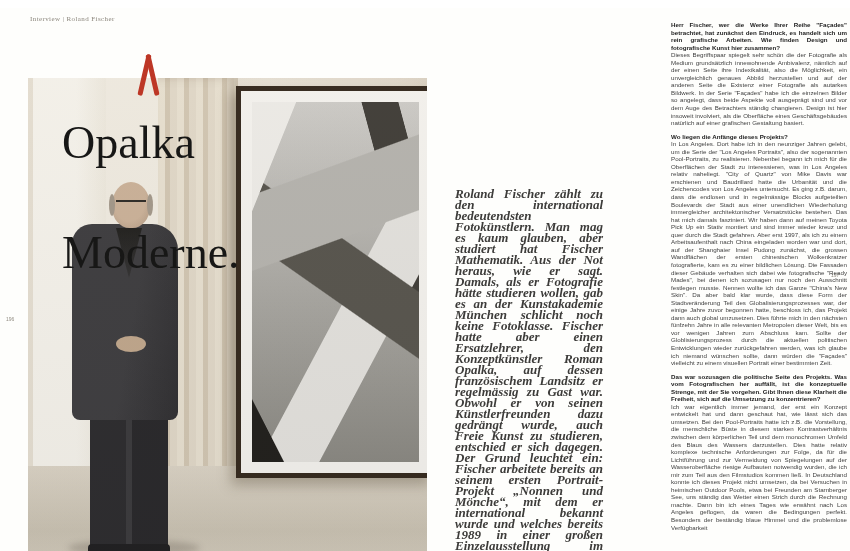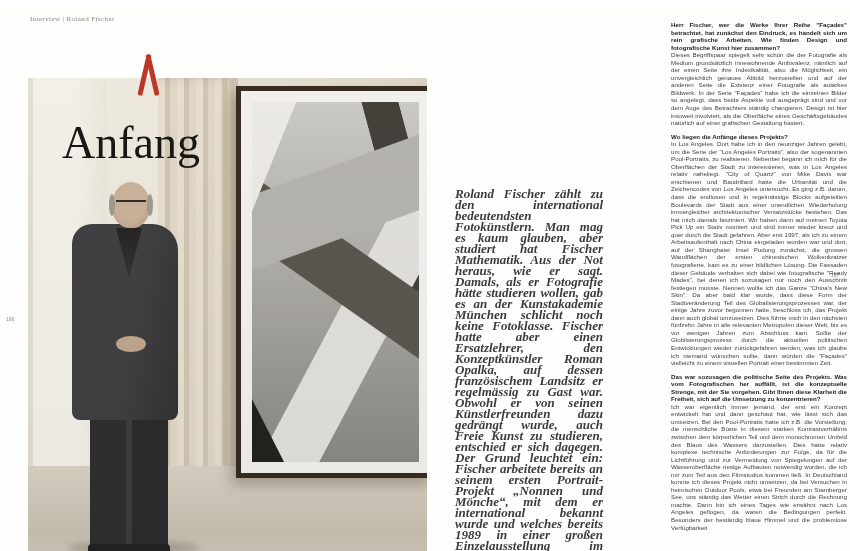--- a/index.html
+++ b/index.html
@@ -116,21 +116,21 @@
       <div class="m-glasses"></div>
     </div>
     <div class="tone"></div>
   </div>
 
   <div class="clip">
     <span class="p1"></span>
     <span class="p2"></span>
   </div>
 
-  <h1 class="title"><span>Anfang</span><br><br></h1>
+  <h1 class="title"><span>Opalka</span><br><br><span>Moderne.</span></h1>
 
   <div class="intro">Roland Fischer zählt zu den international bedeutendsten Fotokünstlern. Man mag es kaum glauben, aber studiert hat Fischer Mathematik. Aus der Not heraus, wie er sagt. Damals, als er Fotografie hätte studieren wollen, gab es an der Kunstakademie München schlicht noch keine Fotoklasse. Fischer hatte aber einen Ersatzlehrer, den Konzeptkünstler Roman Opalka, auf dessen französischem Landsitz er regelmässig zu Gast war. Obwohl er von seinen Künstlerfreunden dazu gedrängt wurde, auch Freie Kunst zu studieren, entschied er sich dagegen. Der Grund leuchtet ein: Fischer arbeitete bereits an seinem ersten Portrait-Projekt „Nonnen und Mönche“, mit dem er international bekannt wurde und welches bereits 1989 in einer großen Einzelausstellung im Musée d'Art Moderne in Paris präsentiert wurde. Ihren Anfang nahm die fotografische Karriere Fischers übrigens, als er mit vierzehn Jahren die Dunkelkammer seines Onkels erbte.</div>
 
   <div class="interview">
     <p class="q">Herr Fischer, wer die Werke Ihrer Reihe "Façades" betrachtet, hat zunächst den Eindruck, es handelt sich um rein grafische Arbeiten. Wie finden Design und fotografische Kunst hier zusammen?</p>
     <p class="a">Dieses Begriffspaar spiegelt sehr schön die der Fotografie als Medium grundsätzlich innewohnende Ambivalenz, nämlich auf der einen Seite ihre Indexikalität, also die Möglichkeit, ein unvergleichlich genaues Abbild herzustellen und auf der anderen Seite die Existenz einer Fotografie als autarkes Bildwerk. In der Serie "Façades" habe ich die einzelnen Bilder so angelegt, dass beide Aspekte voll ausgeprägt sind und vor dem Auge des Betrachters ständig changieren. Design ist hier insoweit involviert, als die Oberfläche eines Geschäftsgebäudes natürlich auf einer grafischen Gestaltung basiert.</p>
     <p class="q gap">Wo liegen die Anfänge dieses Projekts?</p>
     <p class="a">In Los Angeles. Dort habe ich in den neunziger Jahren gelebt, um die Serie der "Los Angeles Portraits", also der sogenannten Pool-Portraits, zu realisieren. Nebenbei begann ich mich für die Oberflächen der Stadt zu interessieren, was in Los Angeles relativ naheliegt. "City of Quartz" von Mike Davis war erschienen und Baudrillard hatte die Urbanität und die Zeichencodes von Los Angeles untersucht. Es ging z.B. darum, dass die endlosen und in regelmässige Blocks aufgeteilten Boulevards der Stadt aus einer unendlichen Wiederholung immergleicher architektonischer Versatzstücke bestehen. Das hat mich damals fasziniert. Wir haben dann auf meinen Toyota Pick Up ein Stativ montiert und sind immer wieder kreuz und quer durch die Stadt gefahren. Aber erst 1997, als ich zu einem Arbeitsaufenthalt nach China eingeladen worden war und dort, auf der Shanghaier Insel Pudong zunächst, die grossen Wandflächen der ersten chinesischen Wolkenkratzer fotografierte, kam es zu einer bildlichen Lösung. Die Fassaden dieser Gebäude verhalten sich dabei wie fotografische "Ready Mades", bei denen ich sozusagen nur noch den Ausschnitt festlegen musste. Nennen wollte ich das Ganze "China's New Skin". Da aber bald klar wurde, dass diese Form der Stadtveränderung Teil des Globalisierungsprozesses war, der einige Jahre zuvor begonnen hatte, beschloss ich, das Projekt dann auch global umzusetzen. Dies führte mich in den nächsten fünfzehn Jahre in alle relevanten Metropolen dieser Welt, bis es vor wenigen Jahren zum Abschluss kam. Sollte der Globlisierungsprozess durch die aktuellen politischen Entwicklungen wieder zurückgefahren werden, was ich glaube ich niemand wünschen sollte, dann würden die "Façades" vielleicht zu einem visuellen Portrait einer bestimmten Zeit.</p>
     <p class="q gap">Das war sozusagen die politische Seite des Projekts. Was vom Fotografischen her auffällt, ist die konzeptuelle Strenge, mit der Sie vorgehen. Gibt Ihnen diese Klarheit die Freiheit, sich auf die Umsetzung zu konzentrieren?</p>
     <p class="a">Ich war eigentlich immer jemand, der erst ein Konzept entwickelt hat und dann geschaut hat, wie lässt sich das umsetzen. Bei den Pool-Portraits hatte ich z.B. die Vorstellung, die menschliche Büste in diesem starken Kontrastverhältnis zwischen dem körperlichen Teil und dem monochromen Umfeld des Blaus des Wassers darzustellen. Dies hatte relativ komplexe technische Anforderungen zur Folge, da für die Lichtführung und zur Vermeidung von Spiegelungen auf der Wasseroberfläche riesige Aufbauten notwendig wurden, die ich mir zum Teil aus den Filmstudios kommen ließ. In Deutschland konnte ich dieses Projekt nicht umsetzen, da bei Versuchen in heimischen Outdoor Pools, etwa bei Freunden am Starnberger See, uns ständig das Wetter einen Strich durch die Rechnung machte. Dann bin ich eines Tages wie erwähnt nach Los Angeles geflogen, da waren die Bedingungen perfekt. Besonders der beständig blaue Himmel und die problemlose Verfügbarkeit</p>

